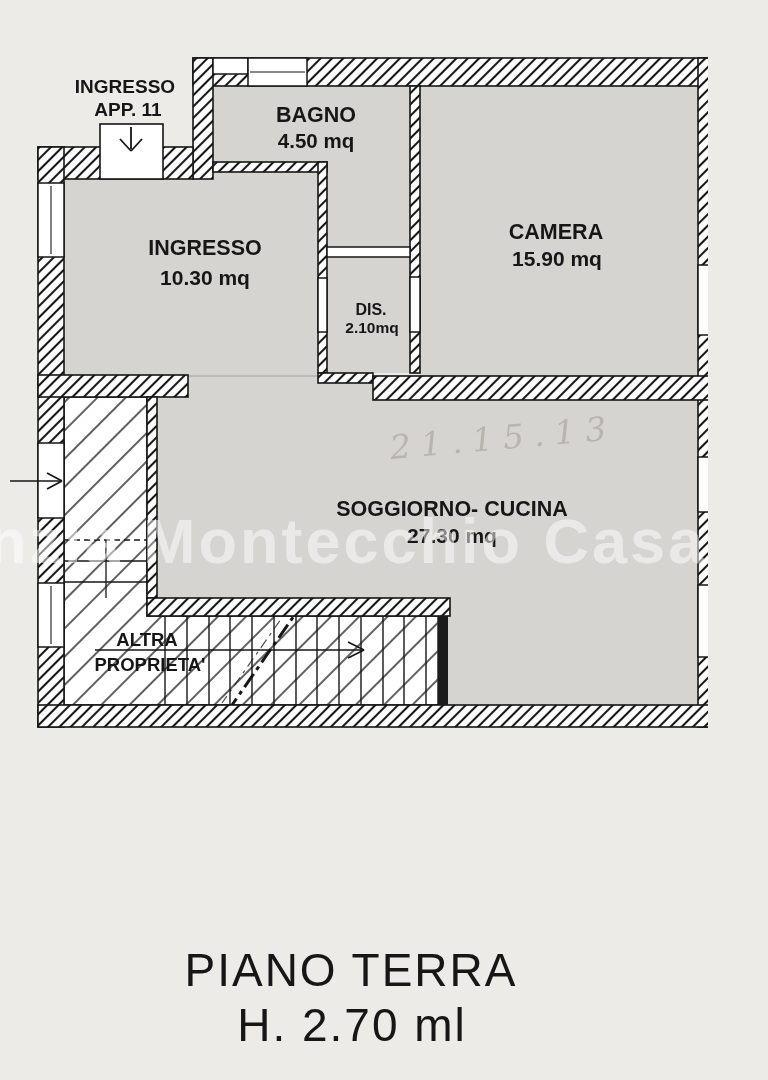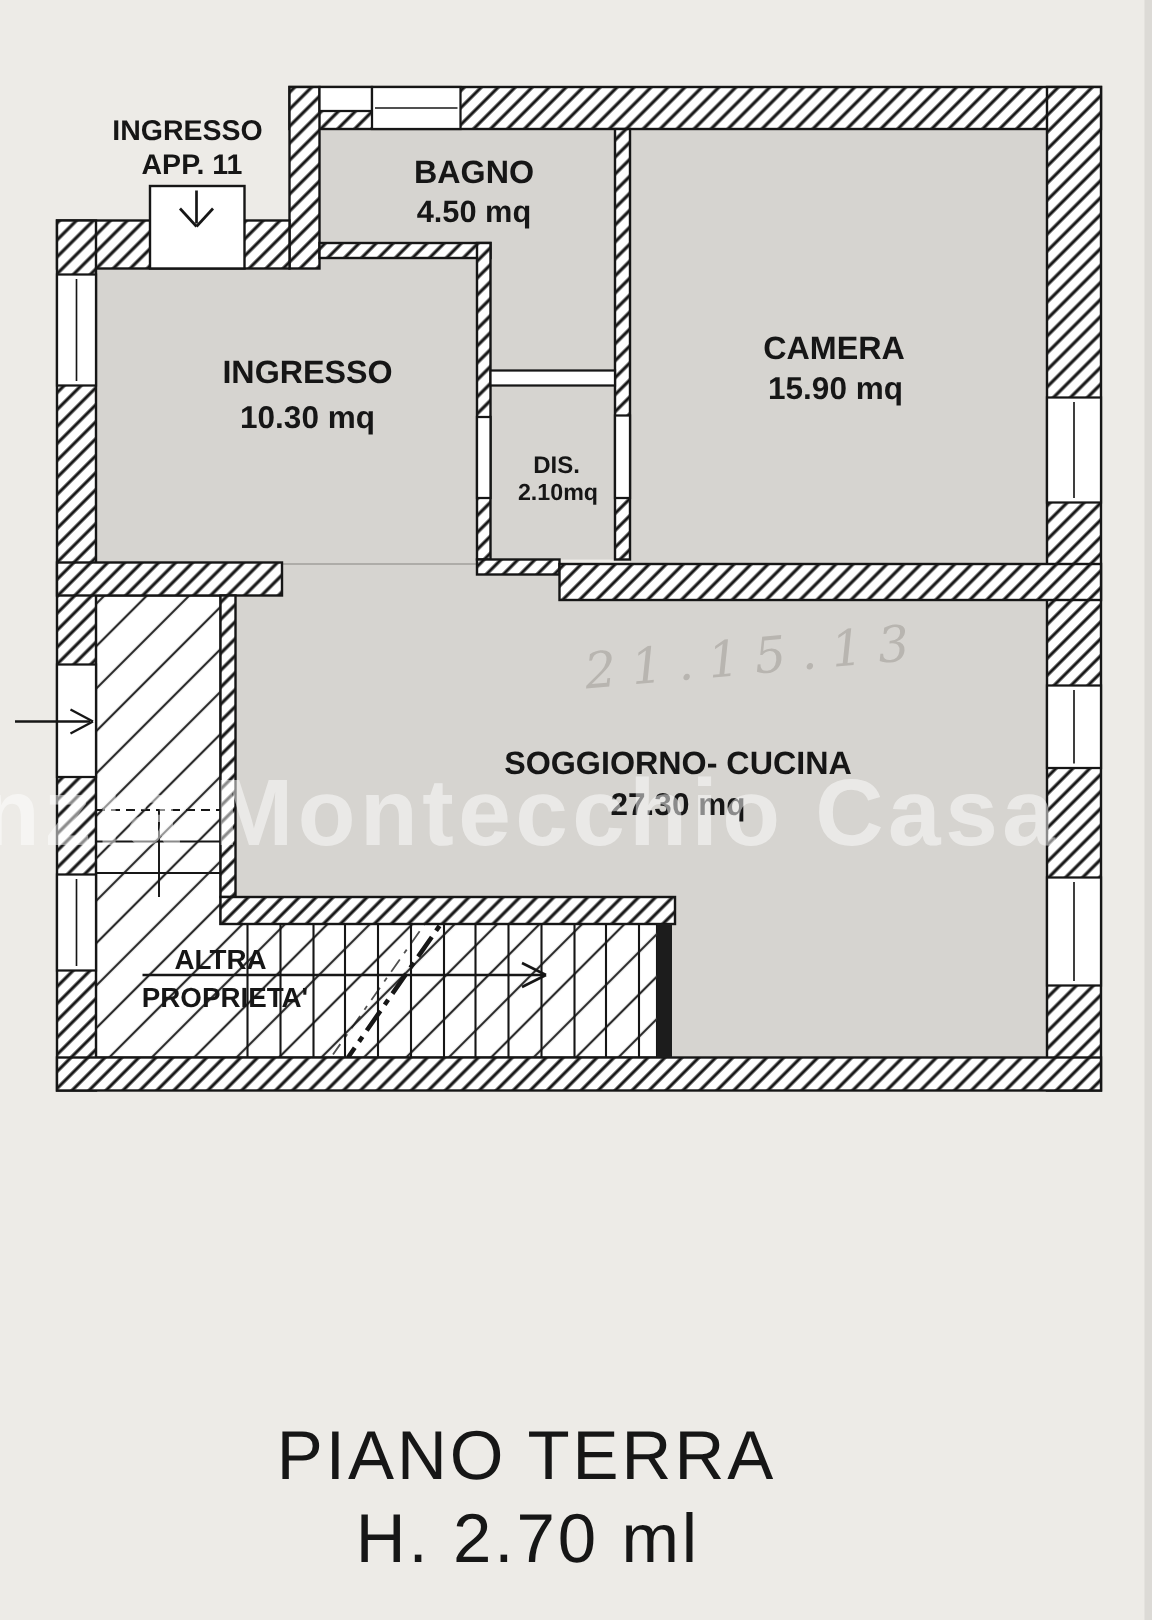--- a/index.html
+++ b/index.html
@@ -1,16 +1,16 @@
 <!DOCTYPE html>
 <html><head>
 <meta charset="utf-8">
 <style>
   html,body{margin:0;padding:0;background:#edebe7;}
-  .page{position:relative;width:768px;height:1080px;background:#ffffff;overflow:hidden;
+  .page{position:relative;width:708px;height:1080px;background:#ffffff;overflow:hidden;
         font-family:"Liberation Sans",sans-serif;}
   svg{display:block}
   text{fill:#161616;}
   .roomlabel{font-weight:700;}
   .caption{font-weight:400;letter-spacing:2px;}
   .watermark{font-weight:700;fill:#ffffff;opacity:.5;letter-spacing:3px;}
   .handnote{font-family:"DejaVu Serif",serif;font-style:italic;fill:#a09c96;opacity:.55;letter-spacing:10px;}
 </style>
 </head>
 <body>

